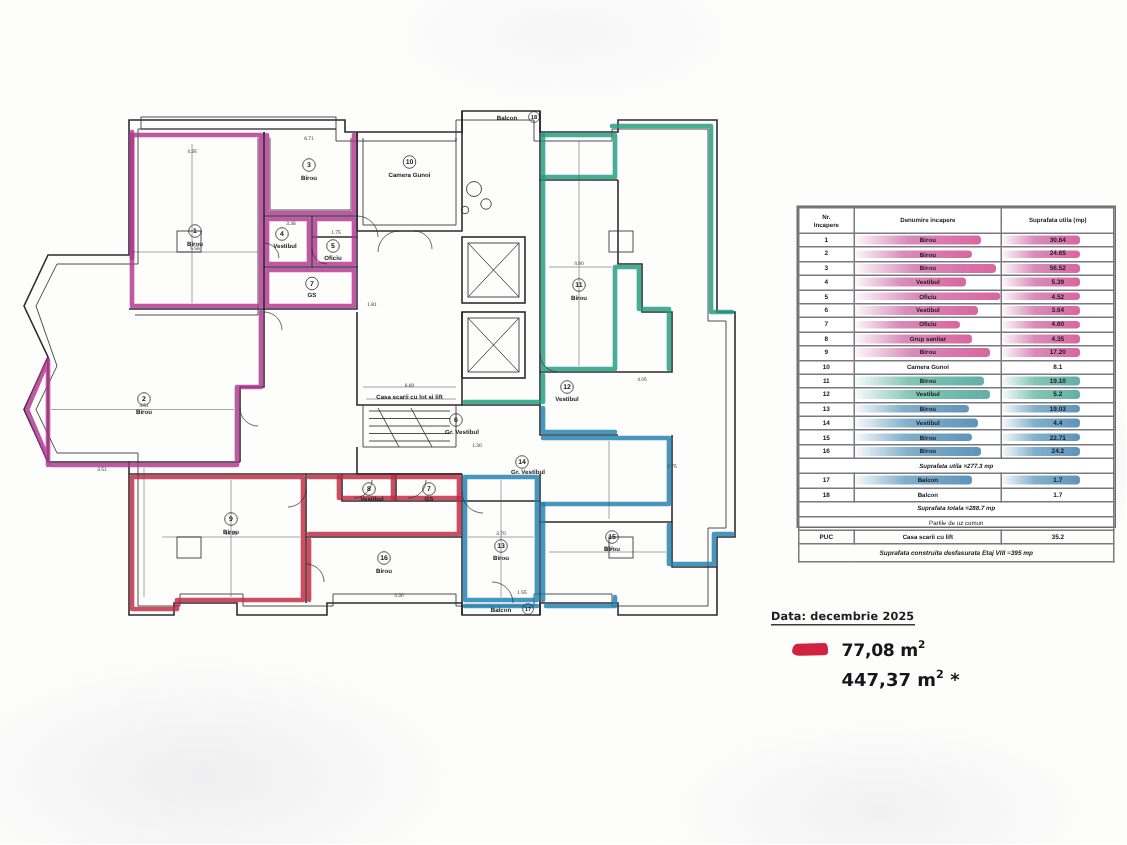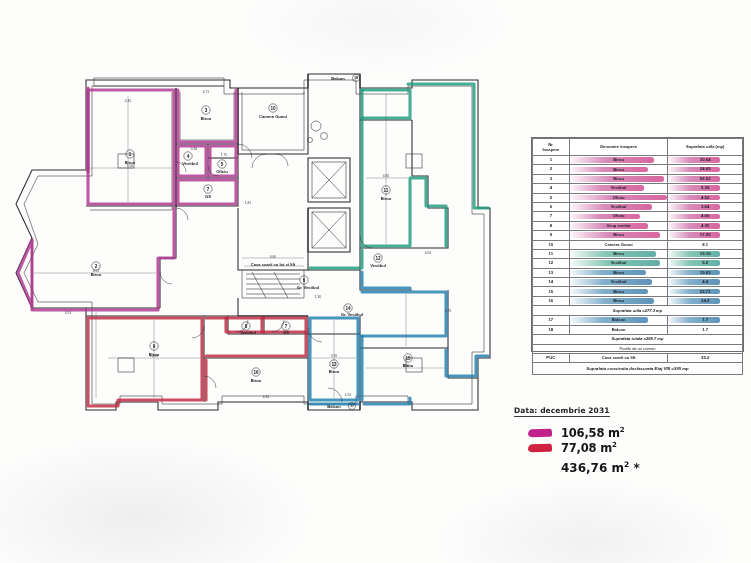--- a/index.html
+++ b/index.html
@@ -568,30 +568,26 @@
             <td class="ar">35.2</td>
           </tr>
           <tr>
             <td class="final" colspan="3">Suprafata construita desfasurata Etaj VIII =395 mp</td>
           </tr>
         </tbody>
     </table>
   </div>
 
   <div id="legend">
-    <div class="datestamp">Data: decembrie 2031</div>
+    <div class="datestamp">Data: decembrie 2025</div>
     <div id="legend-rows">
-        <div class="lrow">
-          <span class="swatch" style="background:#c1238a"></span>
-          <span class="lval">106,58 m<sup>2</sup></span>
-        </div>
         <div class="lrow">
           <span class="swatch" style="background:#cf2340"></span>
           <span class="lval">77,08 m<sup>2</sup></span>
         </div>
       </div>
     <div class="total">
-      <span>436,76</span>
+      <span>447,37</span>
       <span>m</span><sup>2</sup>
       <span>*</span>
     </div>
   </div>
 </div>
 
 </body></html>

